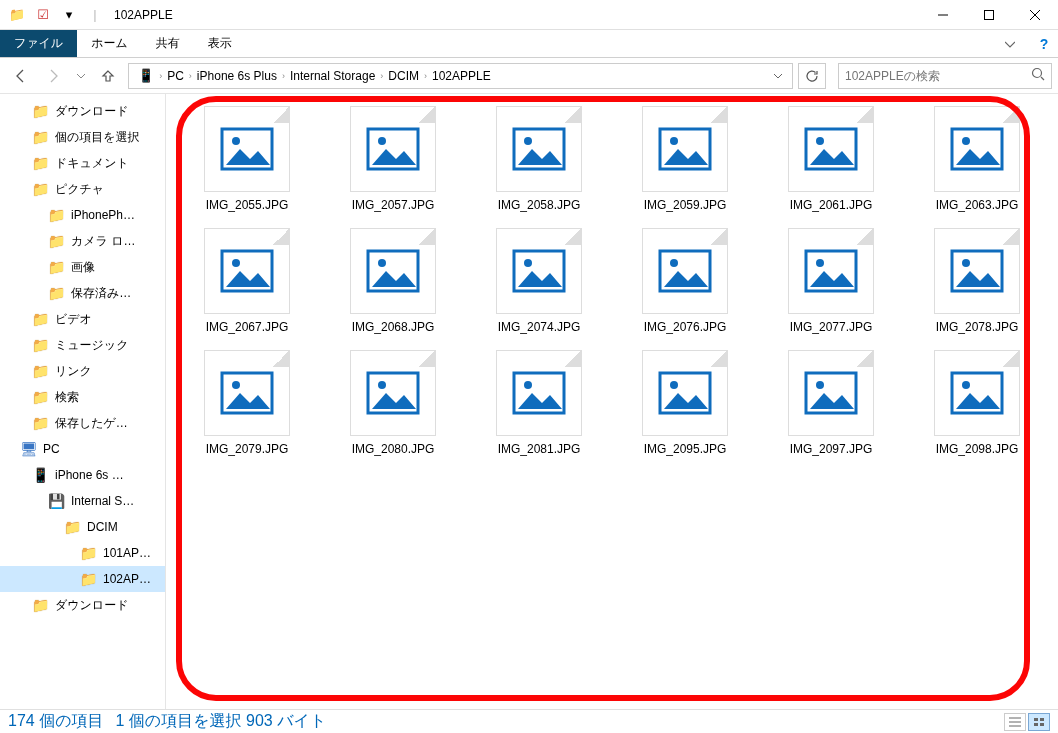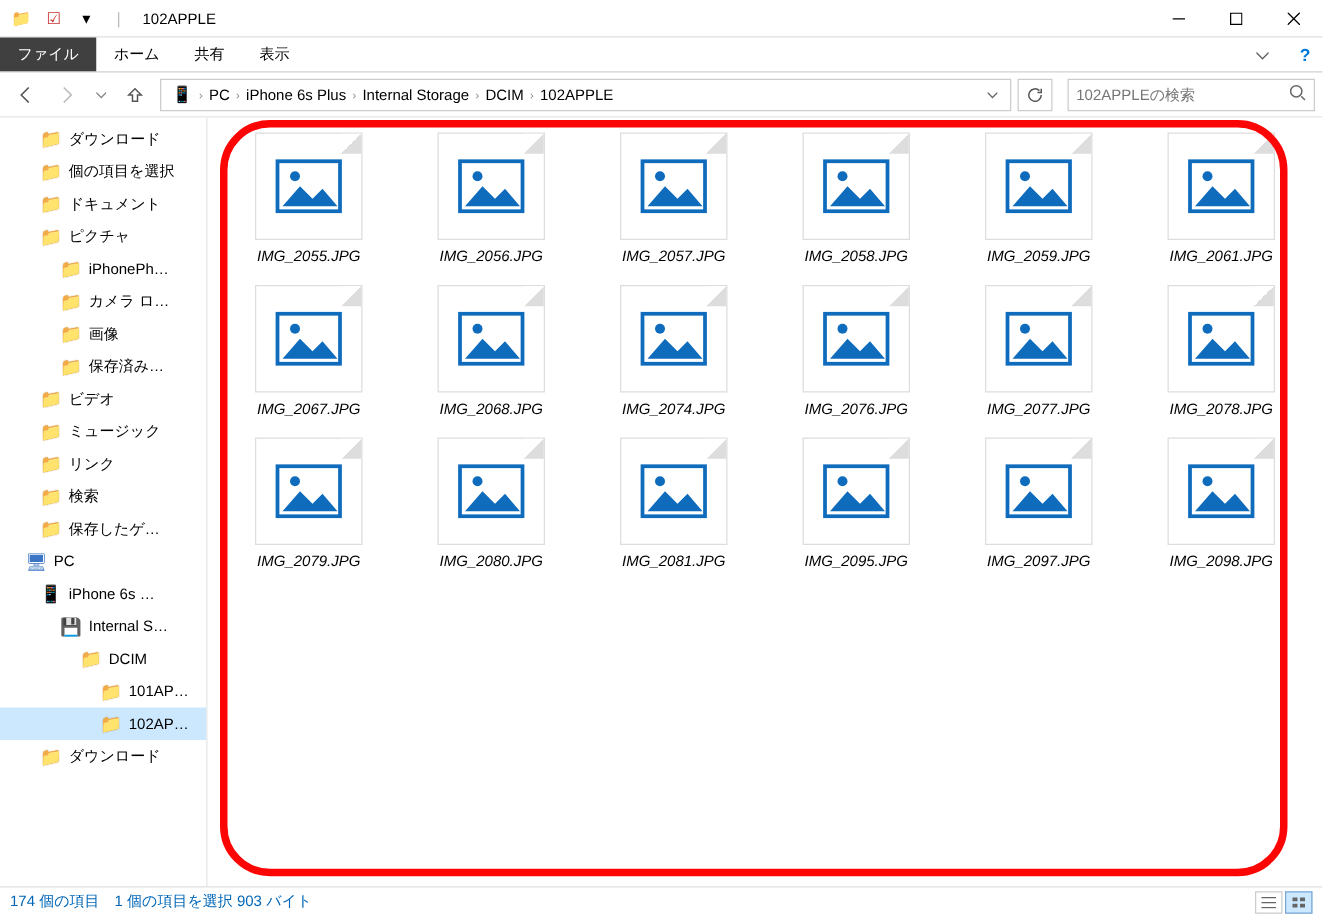--- a/index.html
+++ b/index.html
@@ -9,34 +9,34 @@
 .title-bar { height: 30px; display: flex; align-items: center; background: #fff; border-bottom: 1px solid #e0e0e0; }
 .title-bar .qat { display: flex; align-items: center; padding-left: 6px; gap: 4px; }
 .title-bar .qat-item { width: 22px; height: 22px; display: flex; align-items: center; justify-content: center; font-size: 13px; }
 .title-bar .title-text { margin-left: 8px; font-size: 12px; }
 .title-bar .win-controls { margin-left: auto; display: flex; }
 .title-bar .win-btn { width: 46px; height: 30px; display: flex; align-items: center; justify-content: center; }
 
 
 .ribbon { height: 28px; display: flex; align-items: stretch; border-bottom: 1px solid #d0d0d0; }
 .ribbon .tab { padding: 0 14px; display: flex; align-items: center; font-size: 12px; cursor: pointer; }
-.ribbon .tab.file { background: #404040; color: #fff; }
+.ribbon .tab.file { background: #0c4a6e; color: #fff; }
 .ribbon .expand-btn { margin-left: auto; width: 40px; display: flex; align-items: center; justify-content: center; }
 .ribbon .help { width: 28px; display: flex; align-items: center; justify-content: center; color: #0078d7; font-size: 14px; font-weight: bold; }
 
 
 .addr-row { height: 36px; display: flex; align-items: center; padding: 4px 6px; gap: 6px; border-bottom: 1px solid #e5e5e5; }
 .nav-btn { width: 28px; height: 28px; display: flex; align-items: center; justify-content: center; color: #888; font-size: 16px; }
 .nav-btn.enabled { color: #333; }
 .addr-path { flex: 1; height: 26px; border: 1px solid #ccc; display: flex; align-items: center; padding: 0 4px; font-size: 12px; overflow: hidden; }
 .addr-path .crumb { padding: 0 5px; white-space: nowrap; cursor: pointer; }
 .addr-path .sep { color: #888; font-size: 9px; }
 .addr-path .history-dd { margin-left: auto; color: #666; padding: 0 6px; }
 .refresh-btn { width: 28px; height: 26px; border: 1px solid #ccc; display: flex; align-items: center; justify-content: center; margin-left: -1px; }
-.search-box { width: 198px; height: 26px; border: 1px solid #ccc; display: flex; align-items: center; padding: 0 6px; font-size: 12px; margin-left: 6px; }
+.search-box { width: 214px; height: 26px; border: 1px solid #ccc; display: flex; align-items: center; padding: 0 6px; font-size: 12px; margin-left: 6px; }
 .search-box input { border: none; outline: none; flex: 1; font-size: 12px; color: #888; }
 .search-box .search-icon { color: #666; }
 
 
 .main { flex: 1; display: flex; overflow: hidden; }
 
 
 .nav-tree { width: 166px; border-right: 1px solid #e5e5e5; overflow-y: auto; overflow-x: hidden; padding-top: 4px; }
 .nav-tree::-webkit-scrollbar { width: 16px; }
 .nav-tree::-webkit-scrollbar-thumb { background: #ccc; }
@@ -51,31 +51,31 @@
 .storage-icon { color: #888; }
 
 
 .content { flex: 1; position: relative; overflow: hidden; }
 .content-scroll { position: absolute; inset: 0; overflow-y: scroll; }
 .content-scroll::-webkit-scrollbar { width: 18px; }
 .content-scroll::-webkit-scrollbar-thumb { background: #ccc; border: 1px solid #fff; }
 .content-scroll::-webkit-scrollbar-track { background: #f0f0f0; }
 .content-scroll::-webkit-scrollbar-button { height: 18px; background: #f0f0f0; }
 .file-grid { display: grid; grid-template-columns: repeat(6, 1fr); gap: 8px 0; padding: 8px; }
-.file-item { display: flex; flex-direction: column; align-items: center; padding: 4px; cursor: pointer; font-style: italic; }
+.file-item { display: flex; flex-direction: column; align-items: center; padding: 4px; cursor: pointer; }
 .file-thumb { width: 86px; height: 86px; background: #fff; border: 1px solid #ddd; display: flex; align-items: center; justify-content: center; position: relative; }
 .file-thumb::before { content: ""; position: absolute; top: 0; right: 0; width: 16px; height: 16px; background: linear-gradient(135deg, #fff 50%, #ddd 50%); }
 .file-thumb svg { width: 54px; height: 44px; }
 .file-name { font-size: 12px; margin-top: 6px; text-align: center; }
 
 
 .highlight-ring { position: absolute; top: 2px; left: 10px; right: 28px; bottom: 8px; border: 6px solid #fc0505; border-radius: 40px; pointer-events: none; }
 
 
-.status-bar { height: 24px; border-top: 1px solid #e0e0e0; display: flex; align-items: center; font-size: 12px; padding: 0 8px; }
+.status-bar { height: 24px; border-top: 1px solid #e0e0e0; display: flex; align-items: center; font-size: 16px; padding: 0 8px; }
 .status-bar .seg { margin-right: 12px; color: #0067b8; }
 .status-bar .view-btns { margin-left: auto; display: flex; gap: 2px; }
 .status-bar .view-btn { width: 22px; height: 18px; border: 1px solid #ccc; display: flex; align-items: center; justify-content: center; font-size: 10px; }
 .status-bar .view-btn.active { background: #cce8ff; border-color: #7aa7d4; }
 </style>
 </head>
 <body>
 
 <div class="title-bar">
   <div class="qat">
@@ -289,30 +289,20 @@
             <div class="file-name">IMG_2055.JPG</div>
           </div>
           <div class="file-item">
             <div class="file-thumb">
               <svg viewBox="0 0 54 44">
                 <rect x="2" y="2" width="50" height="40" fill="none" stroke="#0f6cbd" stroke-width="3"></rect>
                 <circle cx="16" cy="14" r="4" fill="#0f6cbd"></circle>
                 <path d="M6 38l14-16 10 10 8-8 12 14z" fill="#0f6cbd"></path>
               </svg>
             </div>
-            <div class="file-name">IMG_2056.JPG</div>
-          </div>
-          <div class="file-item">
-            <div class="file-thumb">
-              <svg viewBox="0 0 54 44">
-                <rect x="2" y="2" width="50" height="40" fill="none" stroke="#0f6cbd" stroke-width="3"></rect>
-                <circle cx="16" cy="14" r="4" fill="#0f6cbd"></circle>
-                <path d="M6 38l14-16 10 10 8-8 12 14z" fill="#0f6cbd"></path>
-              </svg>
-            </div>
             <div class="file-name">IMG_2057.JPG</div>
           </div>
           <div class="file-item">
             <div class="file-thumb">
               <svg viewBox="0 0 54 44">
                 <rect x="2" y="2" width="50" height="40" fill="none" stroke="#0f6cbd" stroke-width="3"></rect>
                 <circle cx="16" cy="14" r="4" fill="#0f6cbd"></circle>
                 <path d="M6 38l14-16 10 10 8-8 12 14z" fill="#0f6cbd"></path>
               </svg>
             </div>
@@ -330,20 +320,30 @@
           </div>
           <div class="file-item">
             <div class="file-thumb">
               <svg viewBox="0 0 54 44">
                 <rect x="2" y="2" width="50" height="40" fill="none" stroke="#0f6cbd" stroke-width="3"></rect>
                 <circle cx="16" cy="14" r="4" fill="#0f6cbd"></circle>
                 <path d="M6 38l14-16 10 10 8-8 12 14z" fill="#0f6cbd"></path>
               </svg>
             </div>
             <div class="file-name">IMG_2061.JPG</div>
+          </div>
+          <div class="file-item">
+            <div class="file-thumb">
+              <svg viewBox="0 0 54 44">
+                <rect x="2" y="2" width="50" height="40" fill="none" stroke="#0f6cbd" stroke-width="3"></rect>
+                <circle cx="16" cy="14" r="4" fill="#0f6cbd"></circle>
+                <path d="M6 38l14-16 10 10 8-8 12 14z" fill="#0f6cbd"></path>
+              </svg>
+            </div>
+            <div class="file-name">IMG_2063.JPG</div>
           </div>
           <div class="file-item">
             <div class="file-thumb">
               <svg viewBox="0 0 54 44">
                 <rect x="2" y="2" width="50" height="40" fill="none" stroke="#0f6cbd" stroke-width="3"></rect>
                 <circle cx="16" cy="14" r="4" fill="#0f6cbd"></circle>
                 <path d="M6 38l14-16 10 10 8-8 12 14z" fill="#0f6cbd"></path>
               </svg>
             </div>
             <div class="file-name">IMG_2067.JPG</div>

